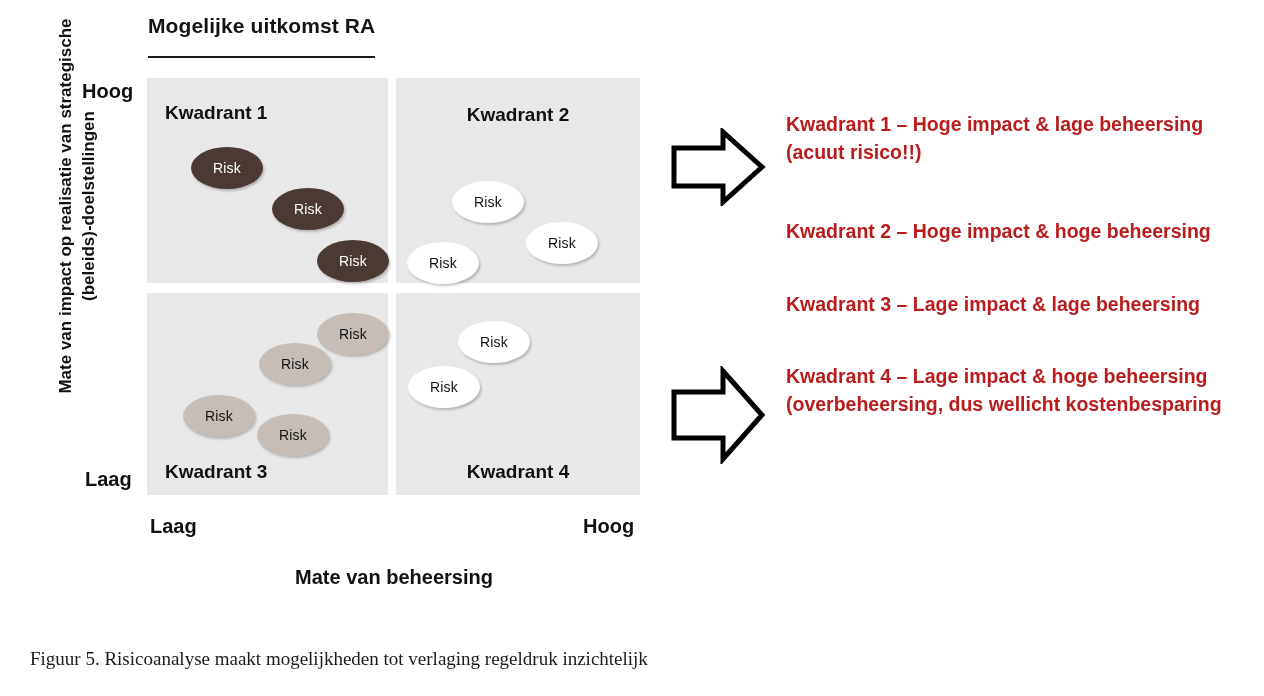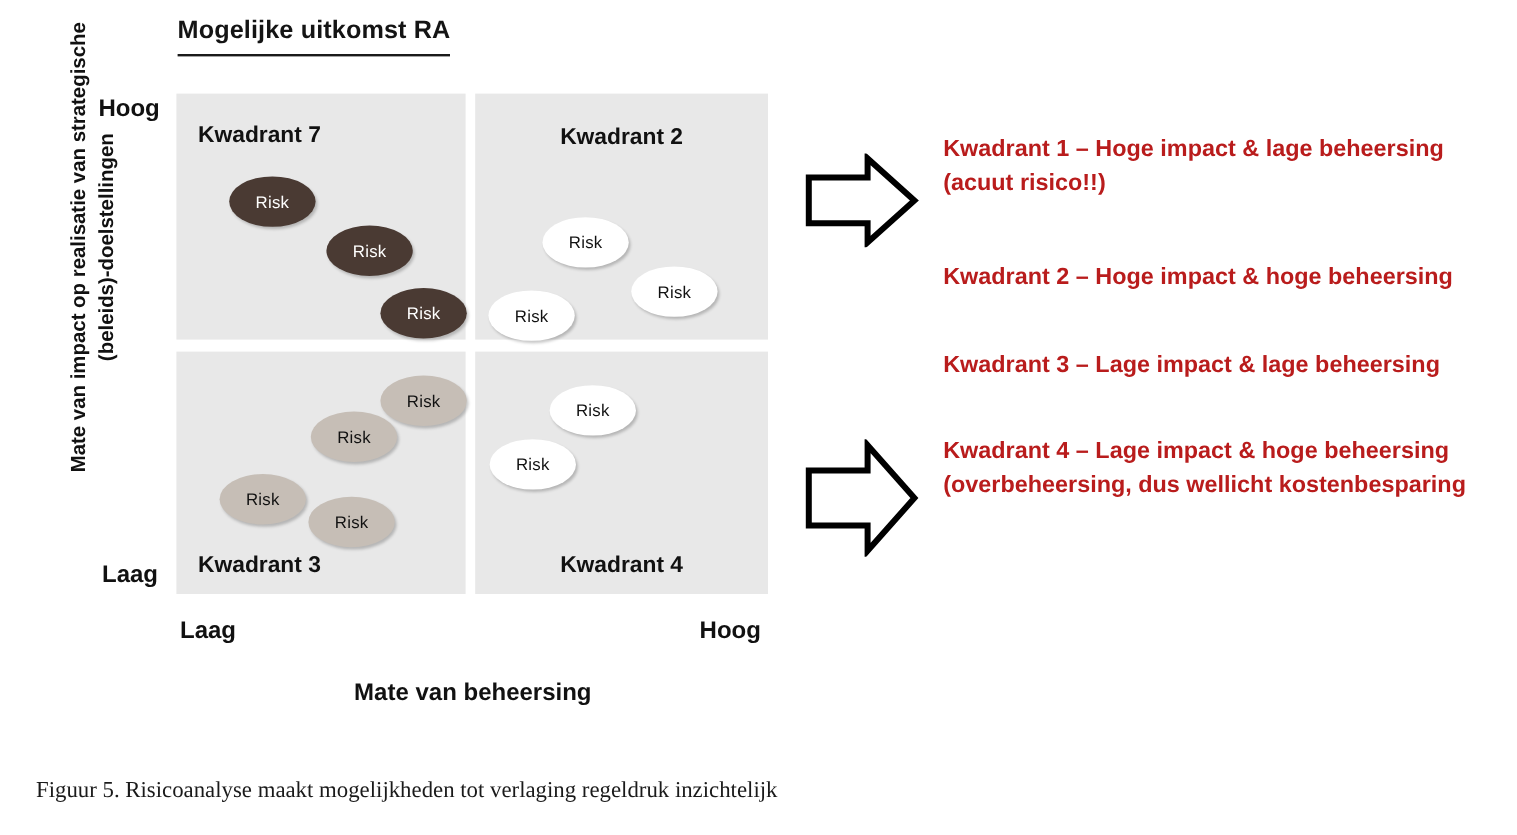--- a/index.html
+++ b/index.html
@@ -18,21 +18,21 @@
 
   
   #figure-title {
     position: absolute;
     left: 148px;
     top: 14px;
     font-size: 21px;
     font-weight: 600;
     letter-spacing: 0.1px;
     color: #141414;
-    padding-bottom: 7px;
+    padding-bottom: 18px;
     border-bottom: 2px solid #1a1a1a;
     display: inline-block;
   }
 
   
   #y-axis-title {
     position: absolute;
     left: -116px;
     top: 176px;
     width: 400px;
@@ -152,21 +152,21 @@
 
 <div id="figure-title">Mogelijke uitkomst RA</div>
 
 <div id="y-axis-title">Mate van impact op realisatie van strategische (beleids)-doelstellingen</div>
 <div class="axis-tick" id="y-tick-high">Hoog</div>
 <div class="axis-tick" id="y-tick-low">Laag</div>
 
 <div id="matrix">
 
   <div class="quadrant" id="quadrant-1">
-    <div class="quadrant-label">Kwadrant 7</div>
+    <div class="quadrant-label">Kwadrant 1</div>
     <div class="risk dark" style="left:44px; top:69px;">Risk</div>
     <div class="risk dark" style="left:125px; top:110px;">Risk</div>
     <div class="risk dark" style="left:170px; top:162px;">Risk</div>
   </div>
 
   <div class="quadrant" id="quadrant-2">
     <div class="quadrant-label">Kwadrant 2</div>
     <div class="risk white" style="left:56px; top:103px;">Risk</div>
     <div class="risk white" style="left:130px; top:144px;">Risk</div>
     <div class="risk white" style="left:11px; top:164px;">Risk</div>

